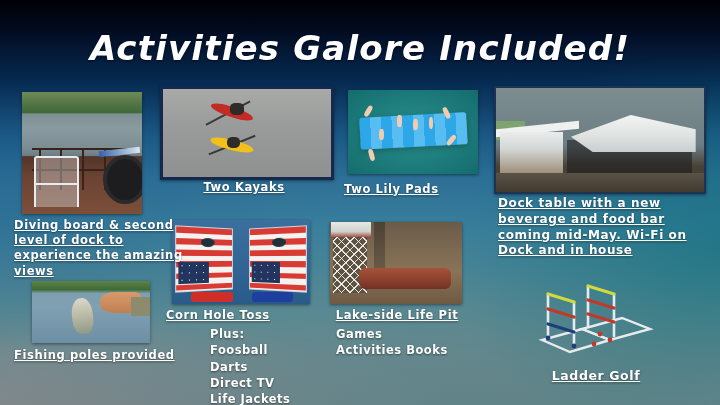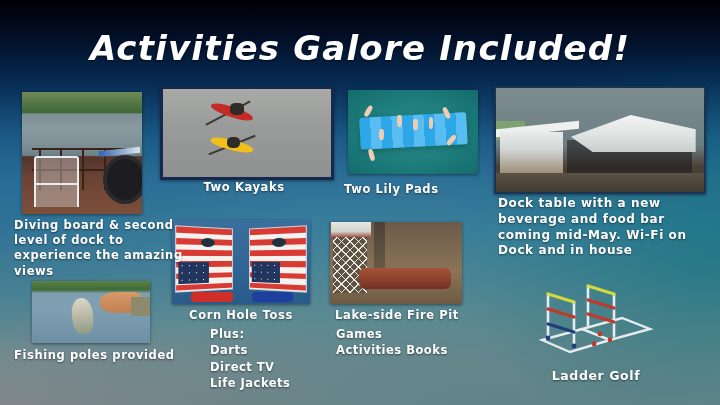--- a/index.html
+++ b/index.html
@@ -59,20 +59,21 @@
   .cap {
     position: absolute;
     color: #ffffff;
     font-size: 11.5px;
     font-weight: 700;
     letter-spacing: 0.6px;
     line-height: 1.32;
     text-shadow: 0 1px 2px rgba(0,0,0,0.5);
     z-index: 6;
     white-space: pre-line;
+    text-decoration: underline;
   }
   .cap.big { font-size: 12px; }
 
   .photo {
     position: absolute;
     overflow: hidden;
     z-index: 4;
     background: #35404a;
     box-shadow: 0 1px 3px rgba(0,0,0,0.45);
   }
@@ -312,43 +313,44 @@
         <div class="canton"></div>
       </div>
       <div class="board r">
         <div class="hole"></div>
         <div class="canton"></div>
       </div>
       <div class="bags" style="left:14%; background:#cf2f27;"></div>
       <div class="bags" style="right:12%; background:#1f3f9e;"></div>
     </div>
   </div>
-  <div class="cap" style="left:166px; top:308px; width:150px; text-align:center;">Corn Hole Toss</div>
+  <div class="cap" style="left:166px; top:308px; width:150px; text-align:left;">Corn Hole Toss</div>
 
   <div class="photo p-fire" style="left:330px; top:222px; width:132px; height:82px;">
     <div class="inner">
       <div class="house"></div>
       <div class="lattice"></div>
       <div class="trunk"></div>
       <div class="pit"></div>
     </div>
   </div>
-  <div class="cap" style="left:326px; top:308px; width:142px; text-align:center;">Lake-side Fire Pit</div>
+  <div class="cap" style="left:326px; top:308px; width:142px; text-align:center;">Lake-side Life Pit</div>
 
   <div class="photo p-fish" style="left:32px; top:281px; width:118px; height:62px;">
     <div class="inner">
       <div class="fish"></div>
       <div class="hand"></div>
       <div class="sleeve"></div>
     </div>
   </div>
   <div class="cap" style="left:14px; top:348px; width:170px; ">Fishing poles provided</div>
 
   <div class="cap-list" style="left:210px; top:326px;">
     <div>Plus:</div>
+    <div>Foosball</div>
     <div>Darts</div>
     <div>Direct TV</div>
     <div>Life Jackets</div>
   </div>
 
   <div class="cap-list" style="left:336px; top:326px;">
     <div>Games</div>
     <div>Activities Books</div>
   </div>
 

